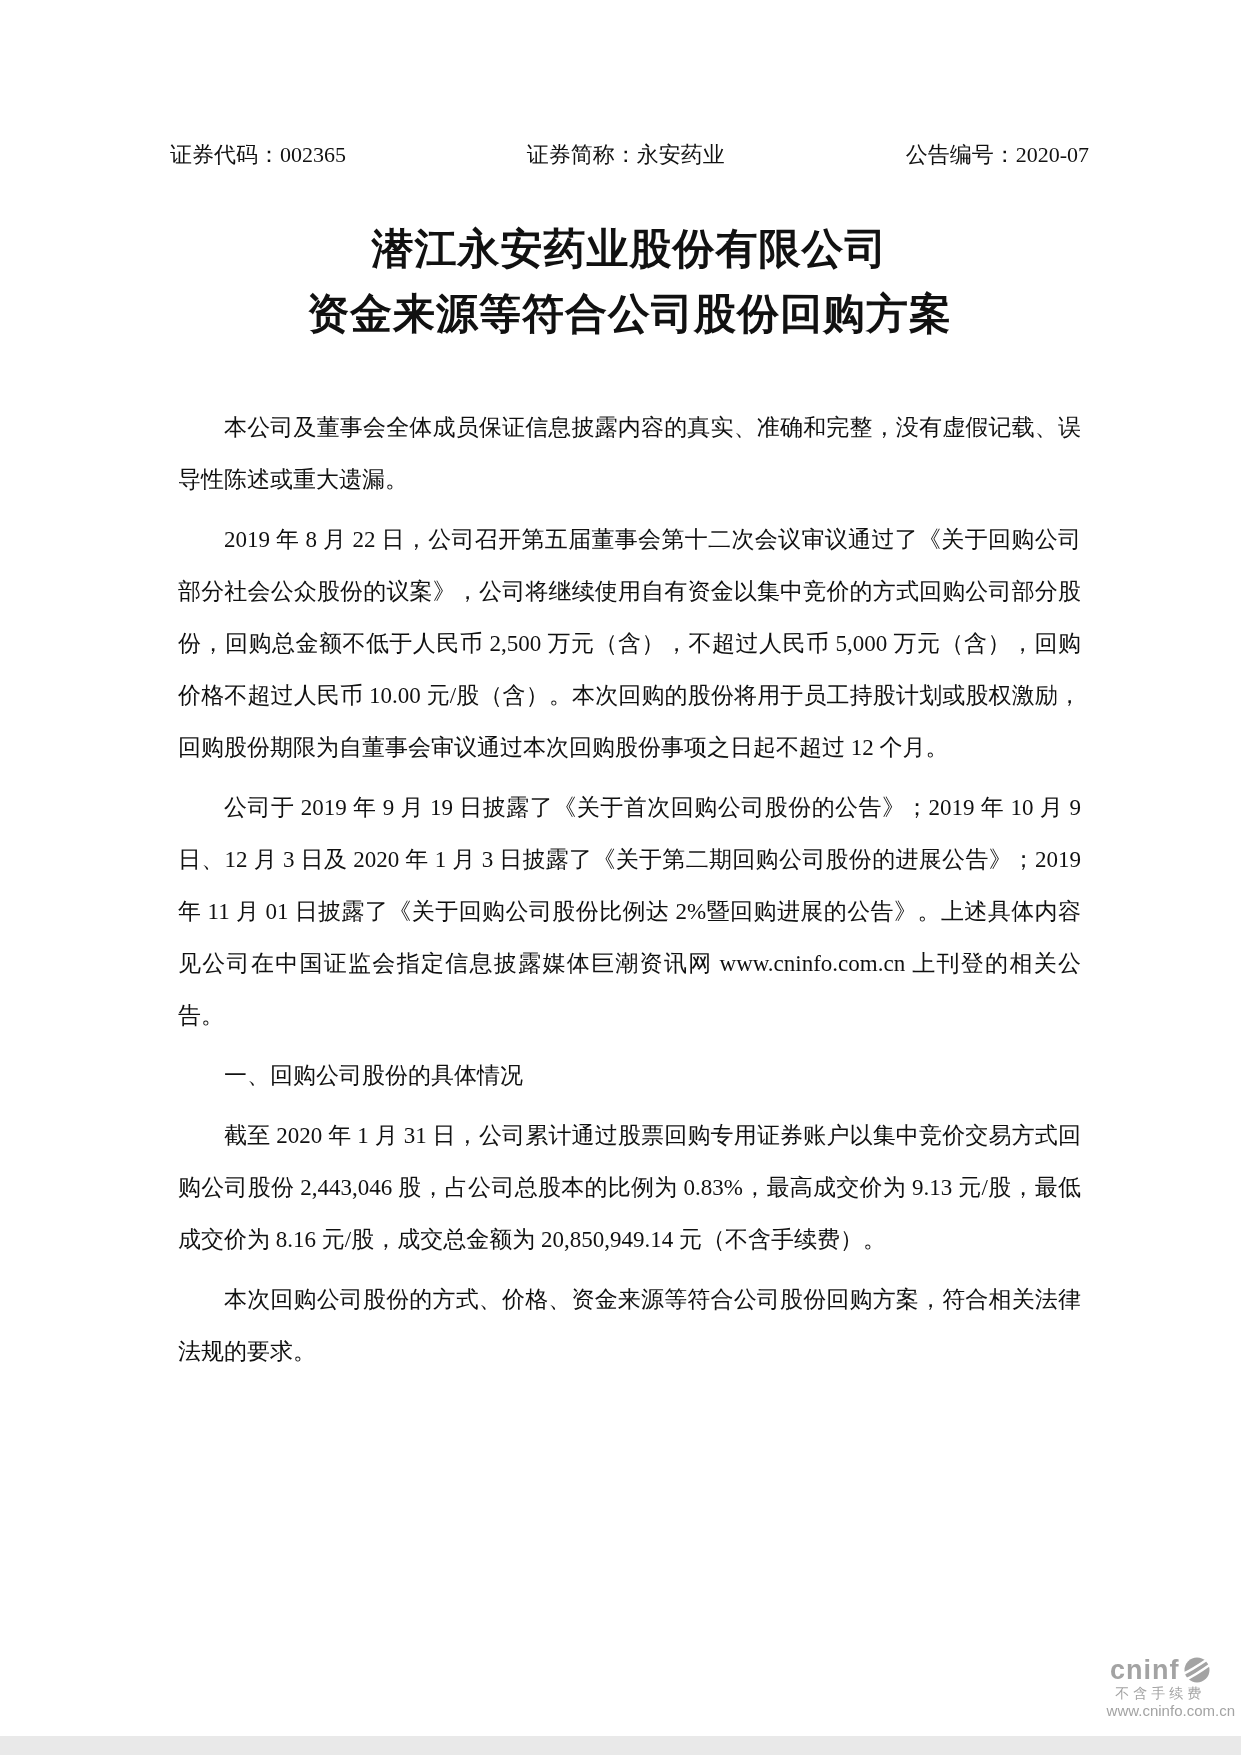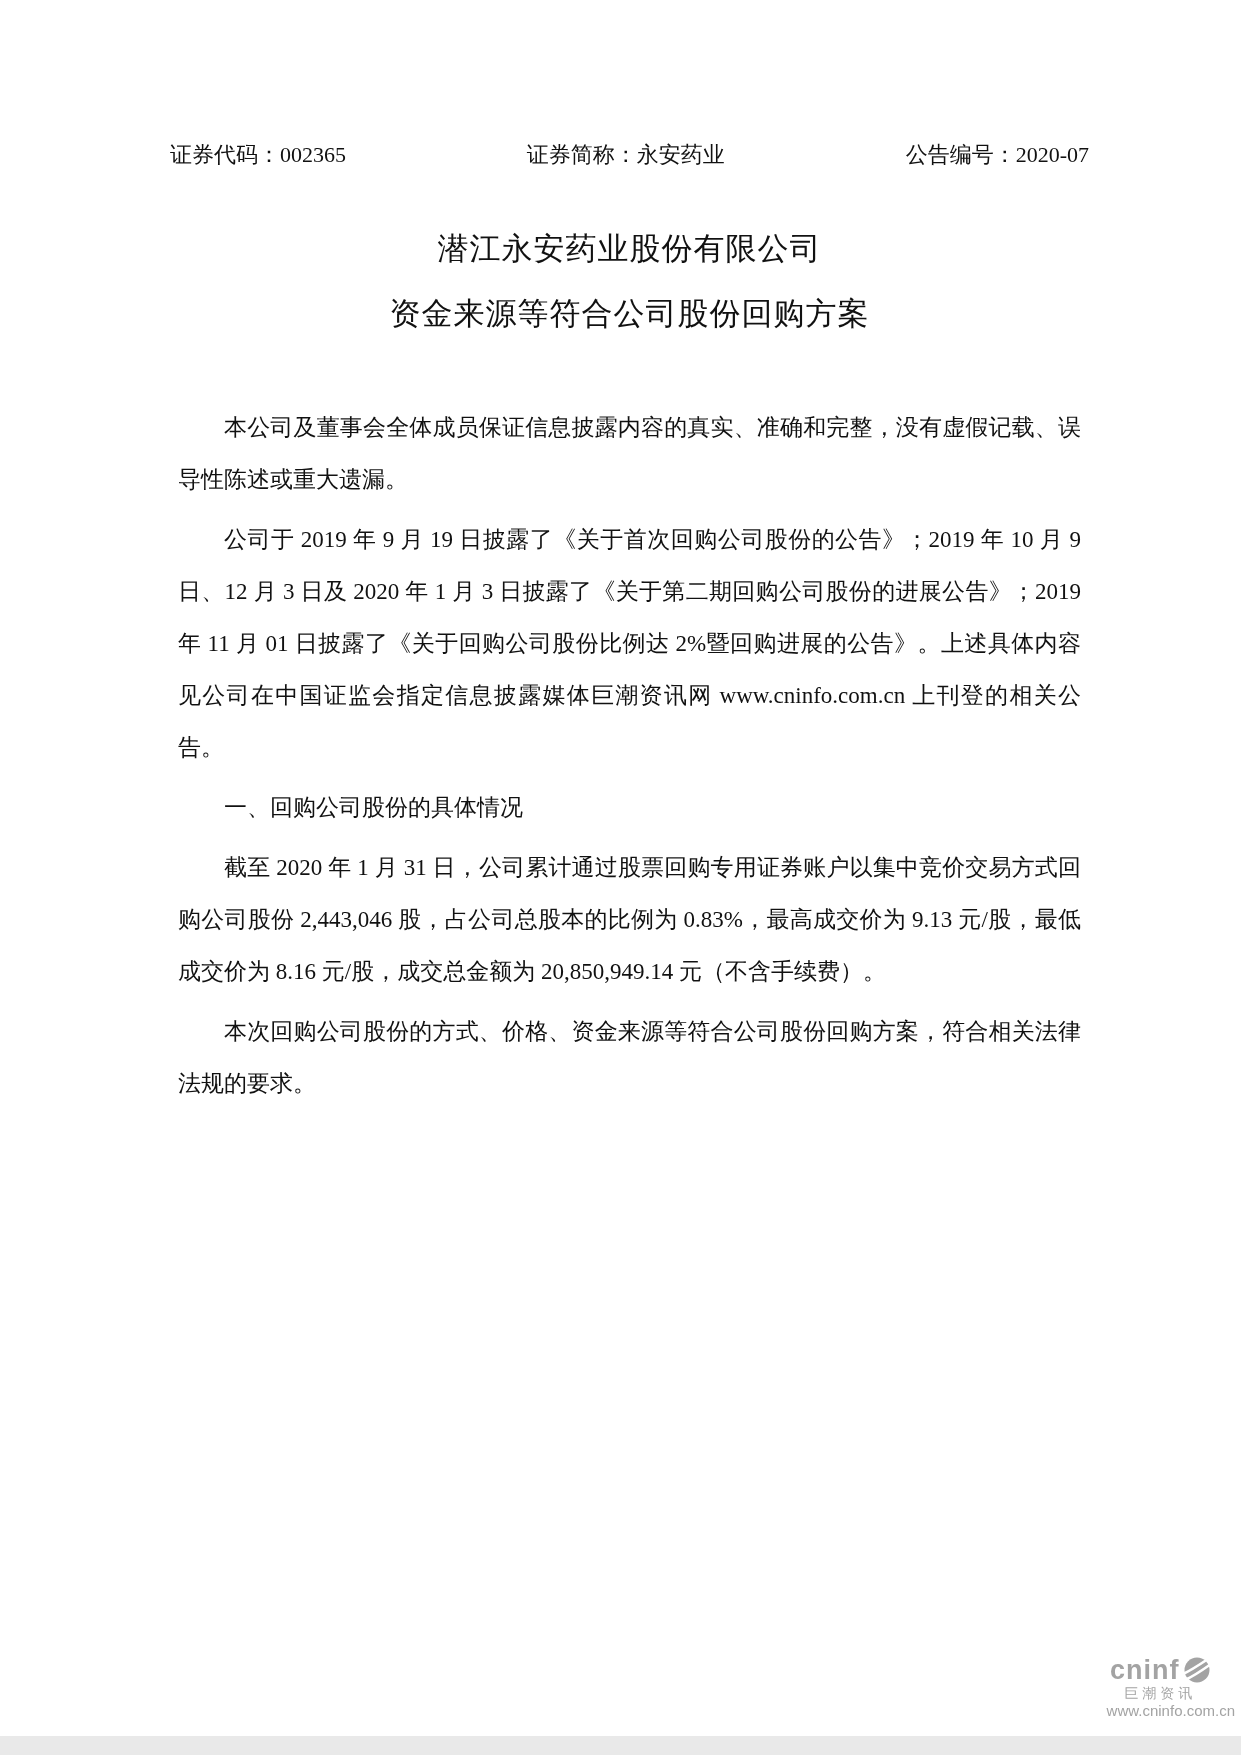--- a/index.html
+++ b/index.html
@@ -21,22 +21,22 @@
     align-items: baseline;
     font-size: 22px;
     line-height: 30px;
     white-space: nowrap;
   }
   .title-block { margin-top: 46px; }
   .doc-title {
     margin: 0;
     text-align: center;
     font-family: "Liberation Sans", "DejaVu Sans", sans-serif;
-    font-weight: 400;
-    font-size: 31px;
+    font-weight: 700;
+    font-size: 42px;
     line-height: 65px;
     letter-spacing: 1px;
   }
   .doc-body { margin-top: 56px; }
   .doc-body p {
     margin: 8px;
     font-size: 23px;
     line-height: 52px;
     text-align: justify;
     text-indent: 46px;
@@ -88,34 +88,35 @@
     <span>公告编号：2020-07</span>
   </div>
 
   <div class="title-block">
     <h1 class="doc-title">潜江永安药业股份有限公司</h1>
     <h1 class="doc-title">资金来源等符合公司股份回购方案</h1>
   </div>
 
   <div class="doc-body">
     <p>本公司及董事会全体成员保证信息披露内容的真实、准确和完整，没有虚假记载、误导性陈述或重大遗漏。</p>
+    <p>2019 年 8 月 22 日，公司召开第五届董事会第十二次会议审议通过了《关于回购公司部分社会公众股份的议案》，公司将继续使用自有资金以集中竞价的方式回购公司部分股份，回购总金额不低于人民币 2,500 万元（含），不超过人民币 5,000 万元（含），回购价格不超过人民币 10.00 元/股（含）。本次回购的股份将用于员工持股计划或股权激励，回购股份期限为自董事会审议通过本次回购股份事项之日起不超过 12 个月。</p>
     <p>公司于 2019 年 9 月 19 日披露了《关于首次回购公司股份的公告》；2019 年 10 月 9 日、12 月 3 日及 2020 年 1 月 3 日披露了《关于第二期回购公司股份的进展公告》；2019 年 11 月 01 日披露了《关于回购公司股份比例达 2%暨回购进展的公告》。上述具体内容见公司在中国证监会指定信息披露媒体巨潮资讯网 www.cninfo.com.cn 上刊登的相关公告。</p>
     <p>一、回购公司股份的具体情况</p>
     <p>截至 2020 年 1 月 31 日，公司累计通过股票回购专用证券账户以集中竞价交易方式回购公司股份 2,443,046 股，占公司总股本的比例为 0.83%，最高成交价为 9.13 元/股，最低成交价为 8.16 元/股，成交总金额为 20,850,949.14 元（不含手续费）。</p>
     <p>本次回购公司股份的方式、价格、资金来源等符合公司股份回购方案，符合相关法律法规的要求。</p>
   </div>
 
   <div class="watermark">
     <div class="wm-row">
       <span class="wm-logo-text">cninf</span>
       <span class="wm-globe">
         <svg width="28" height="28" viewBox="0 0 28 28" aria-hidden="true">
           <circle cx="14" cy="14" r="12.5" fill="#a3a3a3"></circle>
           <path d="M0 18 C 9 14, 19 7, 28 1" stroke="#ffffff" stroke-width="2.6" fill="none"></path>
           <path d="M2 24 C 11 20, 21 13, 28 8" stroke="#ffffff" stroke-width="2.6" fill="none"></path>
         </svg>
       </span>
     </div>
-    <div class="wm-cn">巨潮资讯</div>
+    <div class="wm-cn">不含手续费</div>
     <div class="wm-url">www.cninfo.com.cn</div>
   </div>
 
 </div>
 
 </body></html>

